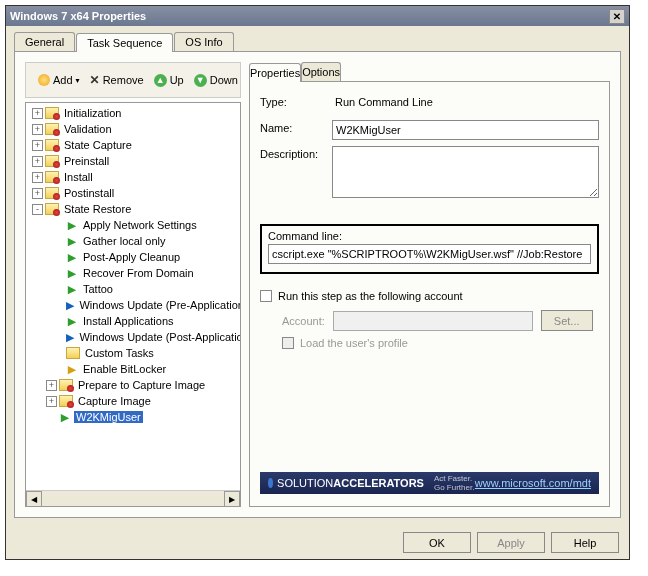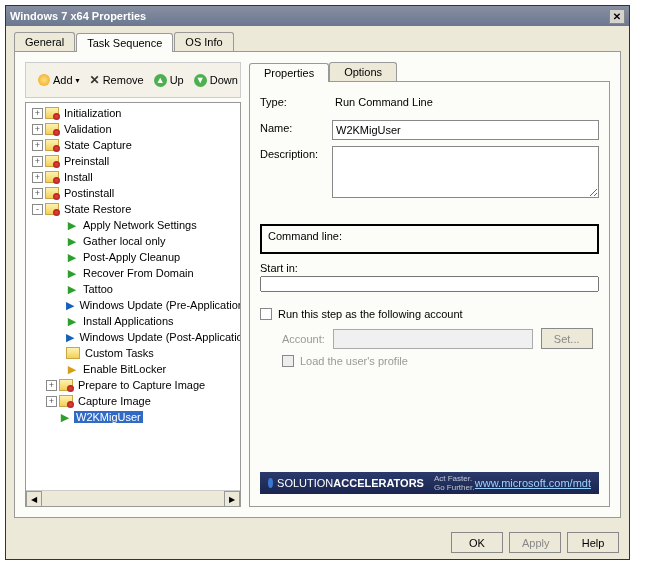--- a/index.html
+++ b/index.html
@@ -35,42 +35,42 @@
 .node .lbl { padding:0 2px; }
 .node.sel .lbl { background:#316ac5; color:#fff; }
 .l1 { padding-left: 6px; }
 .l2 { padding-left: 20px; }
 .l3 { padding-left: 40px; }
 .hscroll { height:16px; border-top:1px solid #ccc; background:#ece9d8; display:flex; }
 .hscroll .a { width:16px; height:16px; border:1px solid #999; display:flex; align-items:center; justify-content:center; font-size:8px; }
 .hscroll .track { flex:1; }
 .right-pane { flex:1; display:flex; flex-direction:column; }
 .rtabs { display:flex; }
-.rtab { padding:3px 14px; border:1px solid #999; border-bottom:none; border-radius:3px 3px 0 0; background:#ece9d8; }
+.rtab { padding:3px 0; border:1px solid #999; border-bottom:none; border-radius:3px 3px 0 0; background:#ece9d8; }
 .rtab.active { background:#fcfcf8; position:relative; top:1px; z-index:2; }
 .rtabpage { flex:1; border:1px solid #999; background:#fcfcf8; padding:12px 10px; display:flex; flex-direction:column; }
 .row { display:flex; align-items:flex-start; margin-bottom:6px; }
 .row label { width:72px; padding-top:2px; }
 .row .val { flex:1; border:1px solid #888; background:#fff; padding:2px 3px; height:20px; }
 .row .val.multi { height:52px; }
 .cmdbox { border:2px solid #000; padding:4px 6px 8px 6px; margin-top:20px; }
 .cmdbox .lbl { margin-bottom:2px; }
 .cmdbox input { width:100%; border:1px solid #888; padding:2px 3px; height:20px; background:#fff; }
 .runas { margin-top:16px; }
 .runas .cb { display:flex; align-items:center; gap:6px; }
 .runas .acct { display:flex; align-items:center; gap:8px; margin:8px 0 6px 22px; }
 .runas .acct input { width:200px; border:1px solid #aaa; background:#f0f0f0; height:20px; }
 .btn { border:1px solid #888; background:#ece9d8; padding:1px 12px; height:21px; color:#888; }
 .btn.on { color:#000; }
 .banner { height:22px; background:linear-gradient(#2a3a6a,#1a2550); color:#fff; display:flex; align-items:center; padding:0 8px; margin-top:auto; font-size:10px; justify-content:space-between; }
 .banner .logo { display:flex; align-items:center; gap:4px; }
 .banner .dot { width:10px; height:10px; border-radius:50%; background:#3a77d0; }
 .banner a { color:#9bd1ff; text-decoration:underline; }
 .dlg-btns { display:flex; justify-content:flex-end; gap:6px; padding:6px 10px; }
-.dlg-btns .btn { width:52px; text-align:center; }
+.dlg-btns .btn { width:68px; text-align:center; }
 .watermark { position:absolute; left:8px; top:560px; color:#999; font-size:13px; font-style:italic;margin-top:16px; }
 .chk { width:12px; height:12px; border:1px solid #888; background:#fff; }
 .gray { color:#999; }
 .drop::after { content:" ▾"; font-size:8px; }
 </style>
 </head>
 <body>
 
 <div class="dialog">
   <div class="titlebar">
@@ -243,26 +243,23 @@
           <label>Name:</label>
           <input class="val" value="W2KMigUser" style="">
         </div>
         <div class="row">
           <label>Description:</label>
           <textarea class="val multi" style=""></textarea>
         </div>
 
         <div class="cmdbox">
           <div class="lbl">Command line:</div>
-        </div>
-
-        <div style="margin-top:8px">
-          <div>Start in:</div>
-          <input class="val" style="width: 100%; margin-top: 2px;" value="">
-        </div>
+          <input value="cscript.exe &quot;%SCRIPTROOT%\W2KMigUser.wsf&quot; //Job:Restore" style="">
+        </div>
+
 
         <div class="runas">
           <div class="cb">
             <span class="chk"></span>
             <span>Run this step as the following account</span>
           </div>
           <div class="acct">
             <span class="gray">Account:</span>
             <input disabled="" style="">
             <button class="btn">Set...</button>

